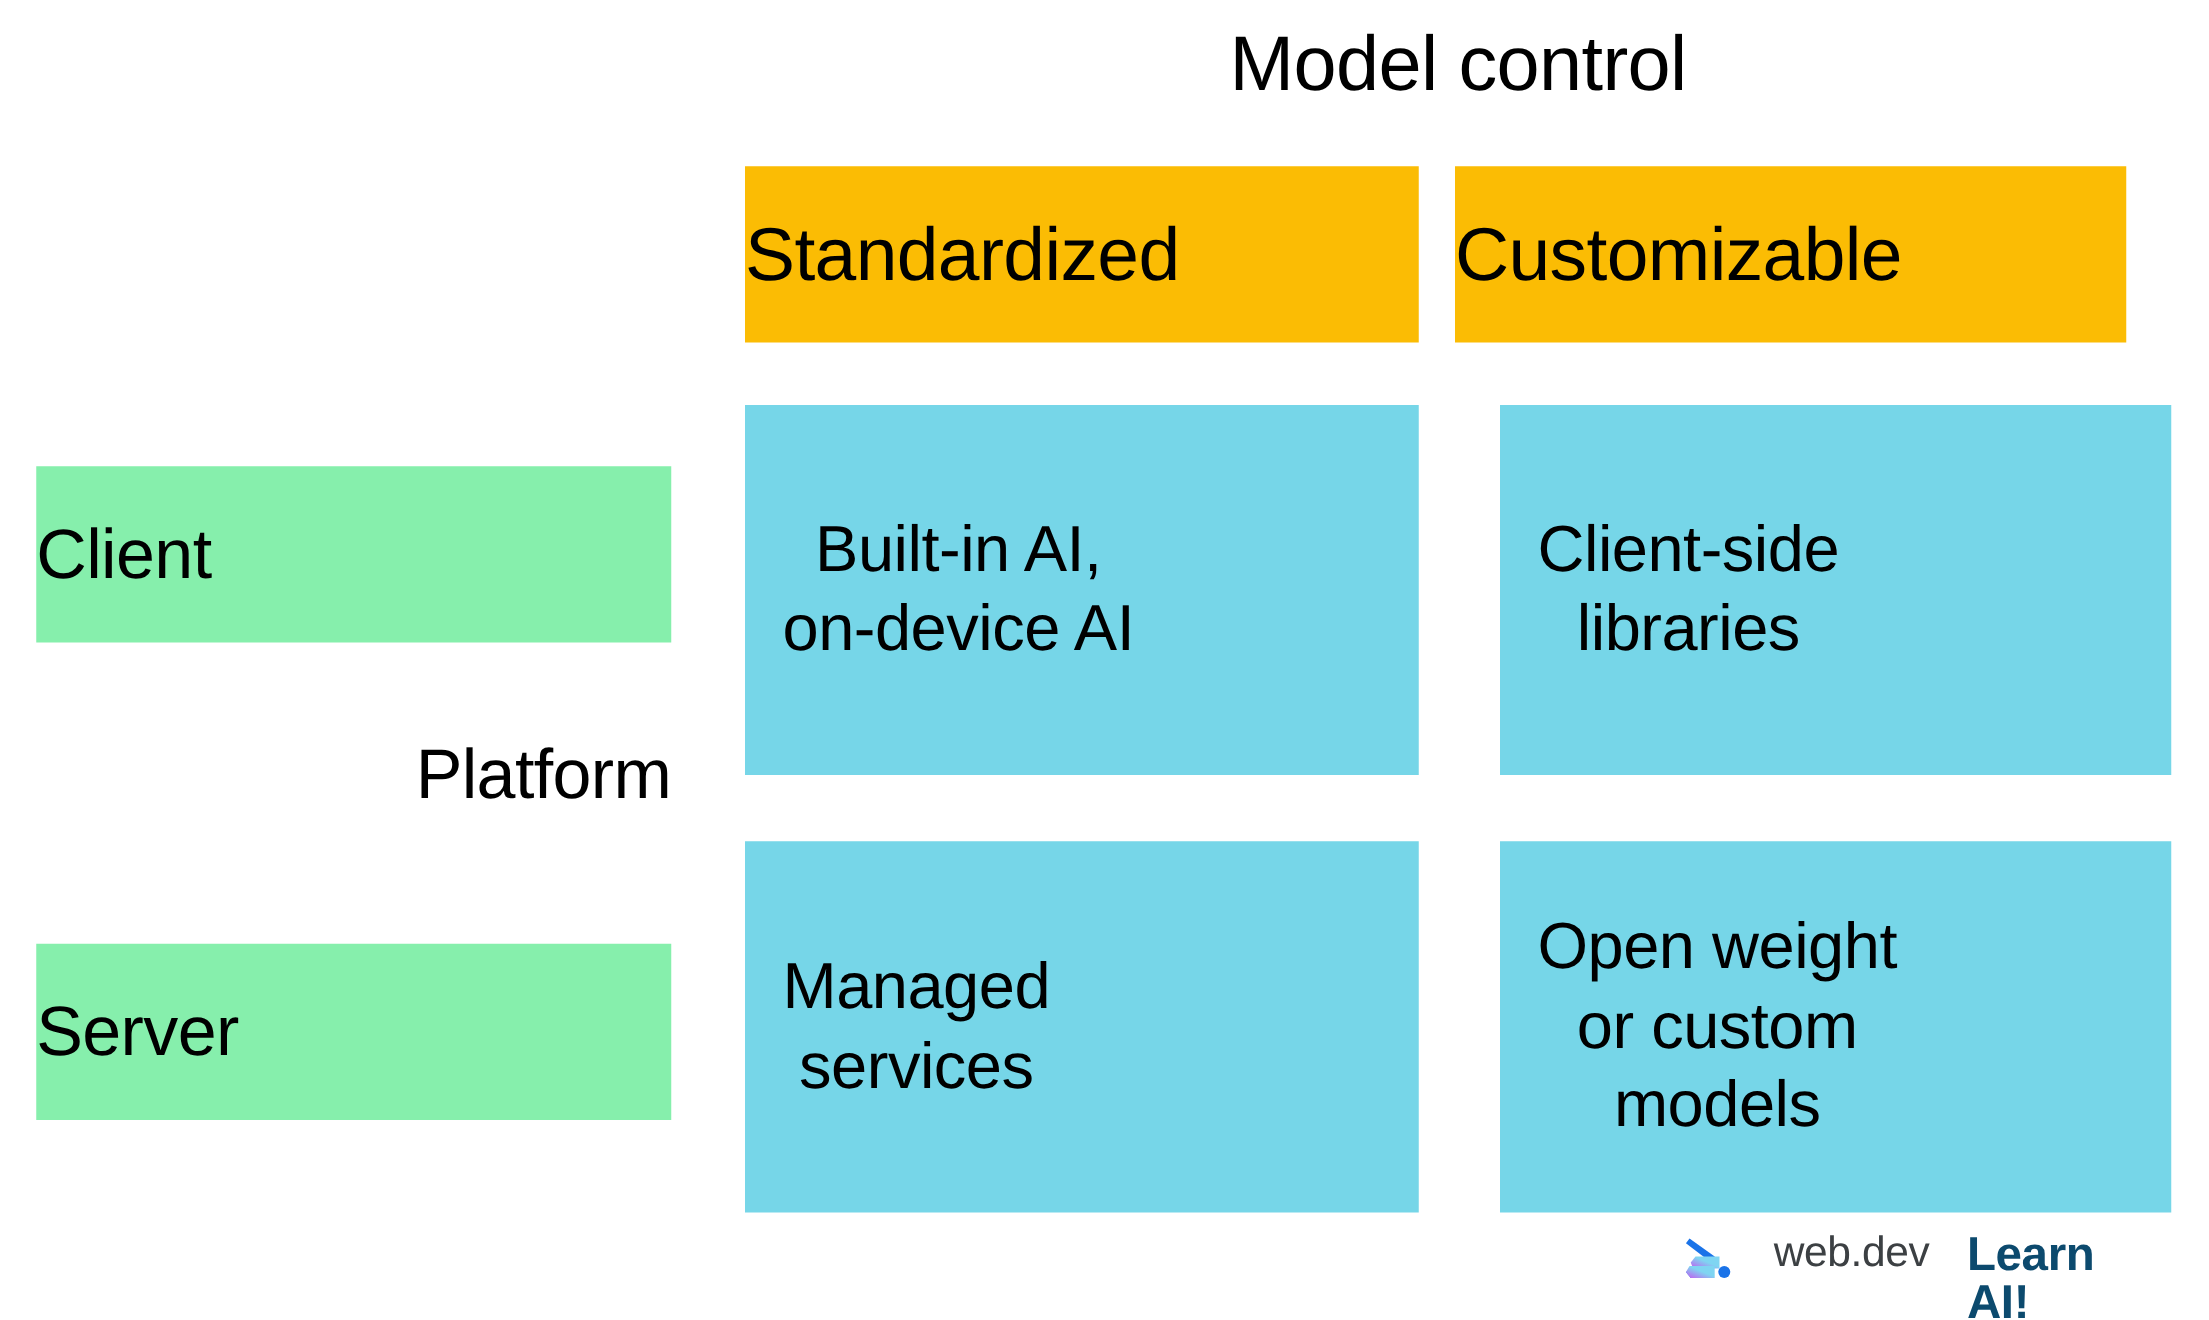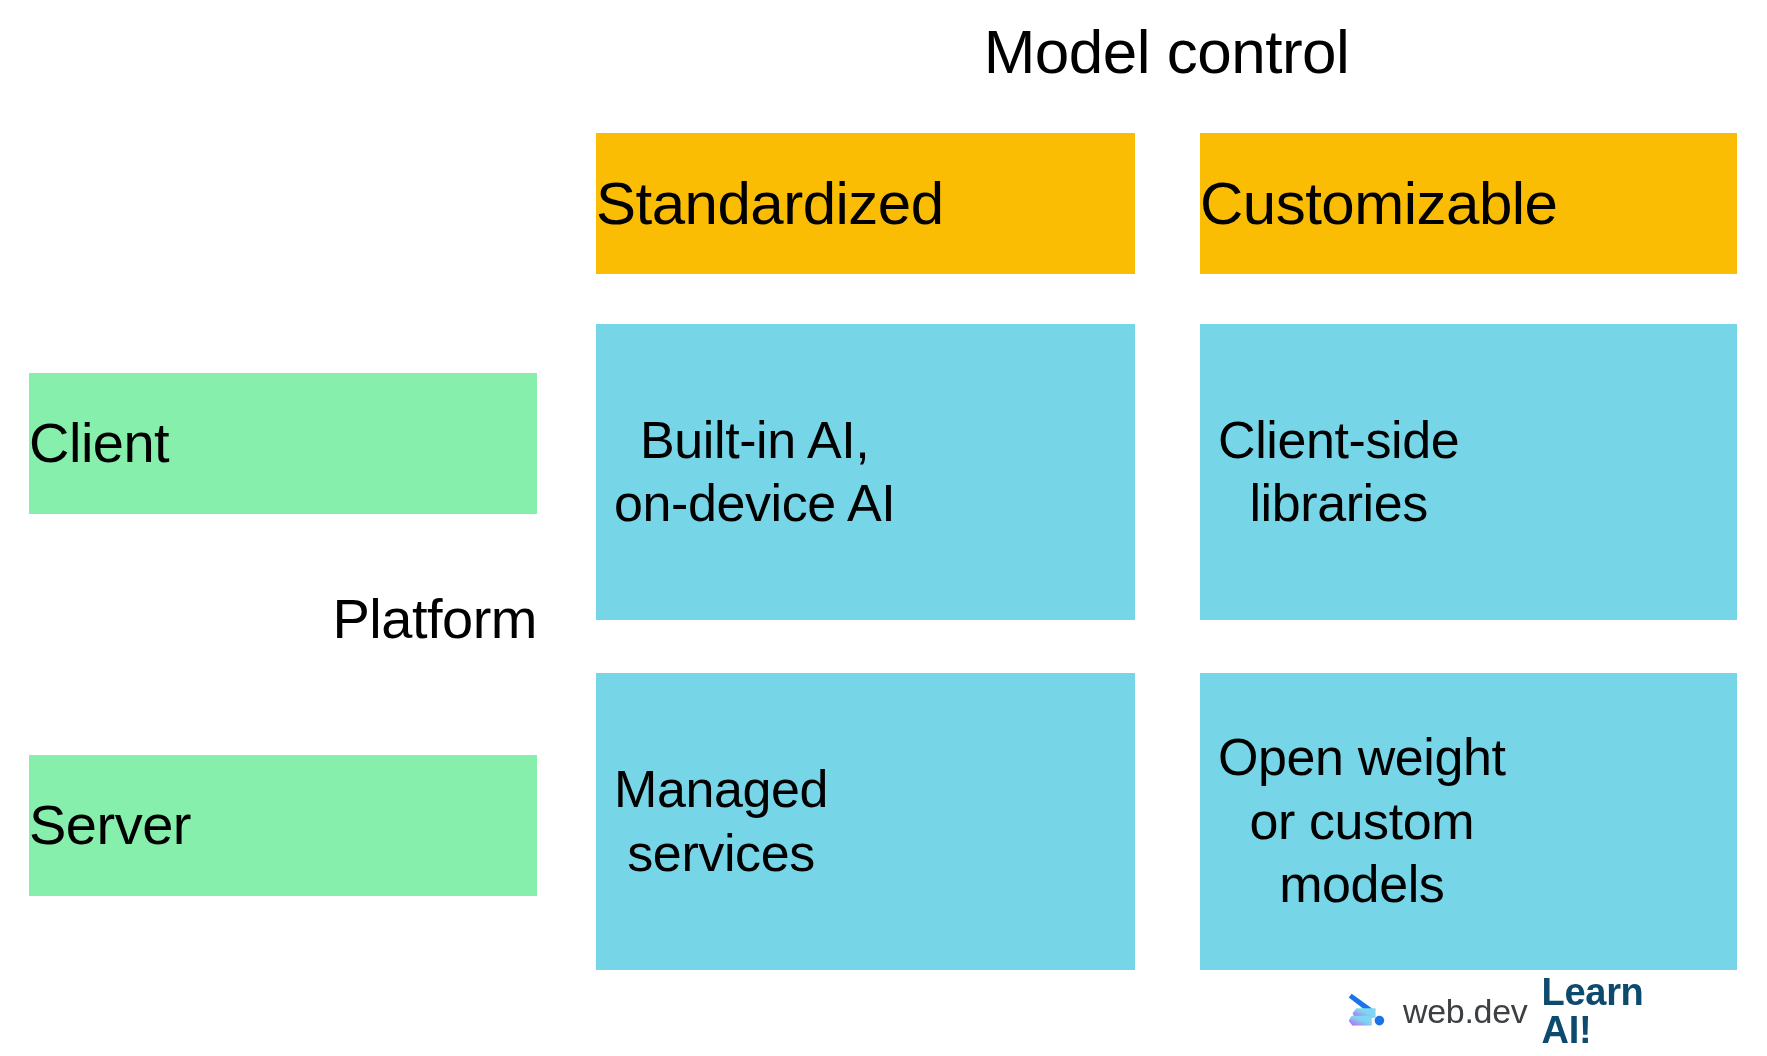--- a/index.html
+++ b/index.html
@@ -60,45 +60,44 @@
     text-align:right;
     color:#000;
   }
 
   .content{
     background:#76D6E8;
     font-size:52px;
     font-weight:400;
     letter-spacing:-0.4px;
     line-height:1.22;
-    padding:6px 18px;
+    padding:6px 30px;
   }
   .content span{display:block;}
 
   
   #hdr-standardized{left:596px;  top:133px; width:539px; height:141px;}
-  #hdr-customizable{left:1200px; top:133px; width:537px; height:141px;}
+  #hdr-customizable{left:1164px; top:133px; width:537px; height:141px;}
 
   #cell-client-std{left:596px;  top:324px; width:539px; height:296px;}
   #cell-client-cus{left:1200px; top:324px; width:537px; height:296px;}
   #cell-server-std{left:596px;  top:673px; width:539px; height:297px;}
   #cell-server-cus{left:1200px; top:673px; width:537px; height:297px;}
 
   #label-client{left:29px; top:373px; width:508px; height:141px;}
   #label-server{left:29px; top:755px; width:508px; height:141px;}
   #label-platform{left:29px; top:590px; width:508px; height:70px;}
 
   
   .footer{
     position:absolute;
     left:1343px; top:985px;
     height:52px;
     display:flex;
-    align-items:center;
-    gap:14px;
+    gap:30px;
   }
   .logo-mark{width:46px;height:46px;display:block;}
   .logo-text{
     font-size:34px;
     font-weight:400;
     color:#3C4043;
     letter-spacing:-0.3px;
     line-height:1;
   }
   .logo-tag{

